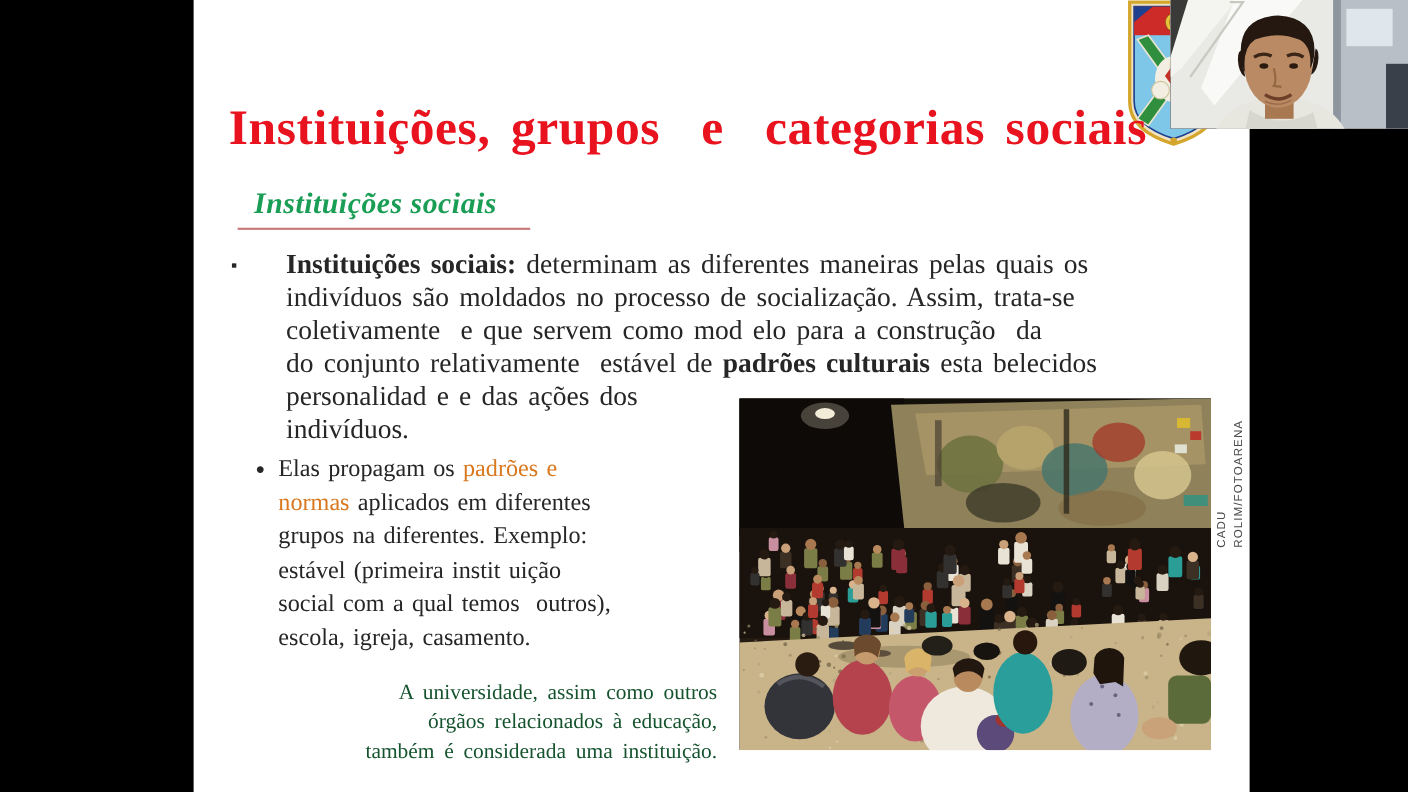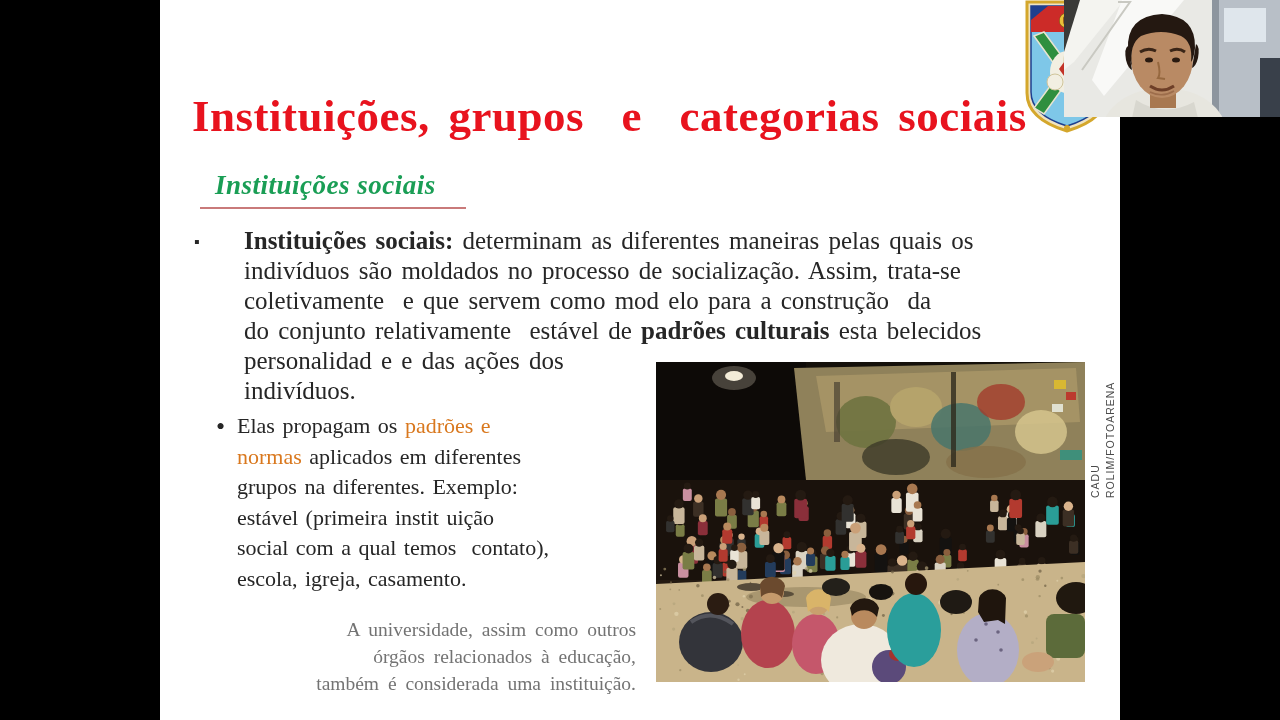--- a/index.html
+++ b/index.html
@@ -1,38 +1,38 @@
 <!DOCTYPE html>
 <html style="--title: #e8131e; --subtitle: #1a9e55; --orange: #d9781e; --body: #262626; --underline: #c97a7a;"><head>
 <meta charset="utf-8">
 <style>
   html,body{margin:0;padding:0;background:#000;}
   .stage{position:relative;width:1280px;height:720px;background:#000;overflow:hidden;
          font-family:"Liberation Serif", serif;}
-  .slide{position:absolute;left:160px;top:0;width:960px;height:720px;background:#ffffff;}
+  .slide{position:absolute;left:176px;top:0;width:960px;height:720px;background:#ffffff;}
 
   .title{position:absolute;left:32px;top:90px;font-size:45px;font-weight:bold;
          color:var(--title,#e8131e);white-space:pre;letter-spacing:0.5px;word-spacing:7px;z-index:3;}
   .subtitle{position:absolute;left:55px;top:170px;font-size:27px;font-weight:bold;
             color:var(--subtitle,#1a9e55);letter-spacing:0.5px;z-index:3;font-style:italic;}
   .subtitle-underline{position:absolute;left:40px;top:207px;width:266px;height:2px;
             background:var(--underline,#c97a7a);}
 
   .tline{white-space:pre;}
   .b{font-weight:bold;}
   .o{color:var(--orange,#d9781e);}
 
   .para{position:absolute;left:52px;top:226px;width:880px;font-size:25px;line-height:30px;
         color:var(--body,#262626);word-spacing:3px;margin-left:32px;}
   .bullet-sq{position:absolute;left:34px;top:233px;font-size:16px;color:var(--body,#262626);}
   .bullet2{position:absolute;left:77px;top:411px;width:560px;font-size:22px;line-height:30.5px;
         color:var(--body,#262626);word-spacing:2px;}
   .bullet-dot{position:absolute;left:56px;top:412px;font-size:26px;color:var(--body,#262626);}
   .caption{position:absolute;left:128px;top:616px;width:348px;text-align:right;font-size:19.5px;
-        line-height:27px;color:#737373;word-spacing:4px;}
+        line-height:27px;color:#14532d;word-spacing:4px;}
 
   .photo{position:absolute;left:496px;top:362px;width:429px;height:320px;overflow:hidden;}
   .photo svg{display:block;width:100%;height:100%;}
 
   .credit{position:absolute;left:928px;top:366px;width:40px;height:132px;}
   .credit-inner{writing-mode:vertical-rl;transform:rotate(180deg);height:100%;
         font-family:"Liberation Sans", sans-serif;font-size:10.5px;line-height:15px;
         color:#4a4a4a;letter-spacing:1px;}
   .credit-inner .tline{white-space:nowrap;}
 
@@ -64,21 +64,21 @@
         <div class="tline"><span>personalidad e e das ações dos</span></div>
         <div class="tline"><span>indivíduos.</span></div>
       </div>
 
     <div class="bullet-dot">•</div>
     <div class="bullet2">
         <div class="tline"><span>Elas propagam os </span><span class="o">padrões e</span></div>
         <div class="tline"><span class="o">normas</span><span> aplicados em diferentes</span></div>
         <div class="tline"><span>grupos na diferentes. Exemplo:</span></div>
         <div class="tline"><span>estável (primeira instit uição</span></div>
-        <div class="tline"><span>social com a qual temos  contato),</span></div>
+        <div class="tline"><span>social com a qual temos  outros),</span></div>
         <div class="tline"><span>escola, igreja, casamento.</span></div>
       </div>
 
     <div class="caption">
         <div class="tline"><span>A universidade, assim como outros</span></div>
         <div class="tline"><span>órgãos relacionados à educação,</span></div>
         <div class="tline"><span>também é considerada uma instituição.</span></div>
       </div>
 
     <div class="photo">

